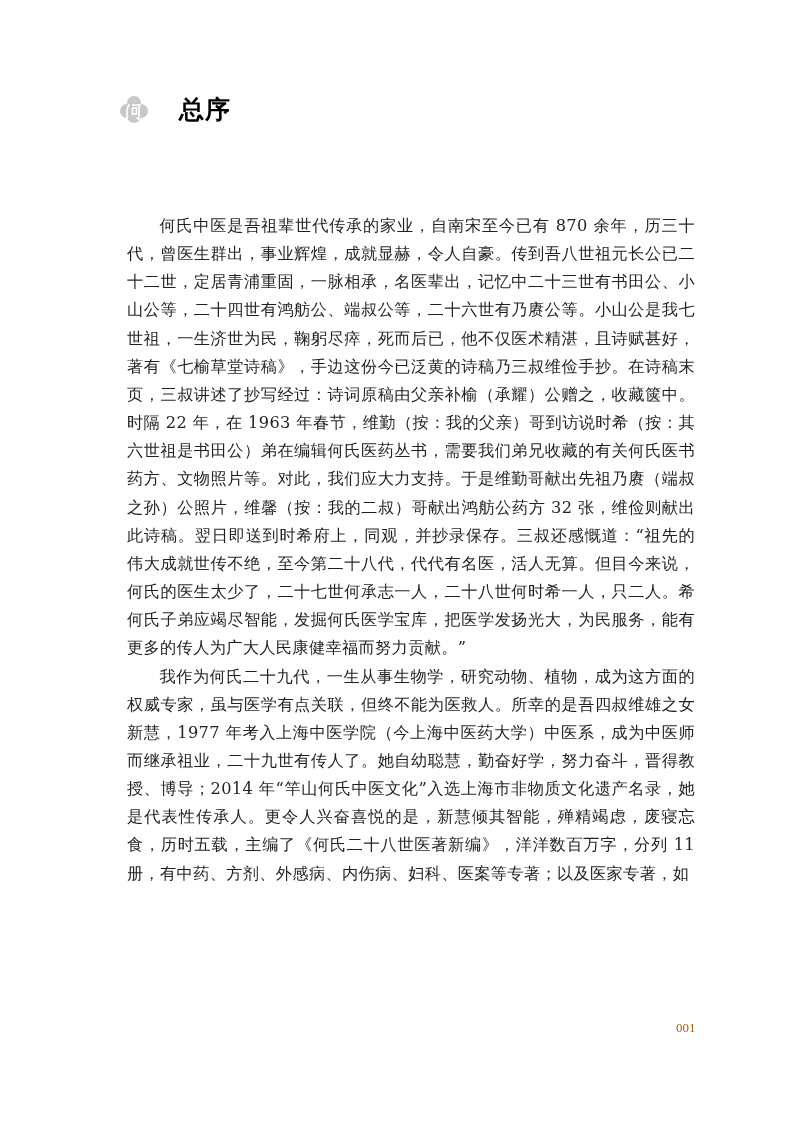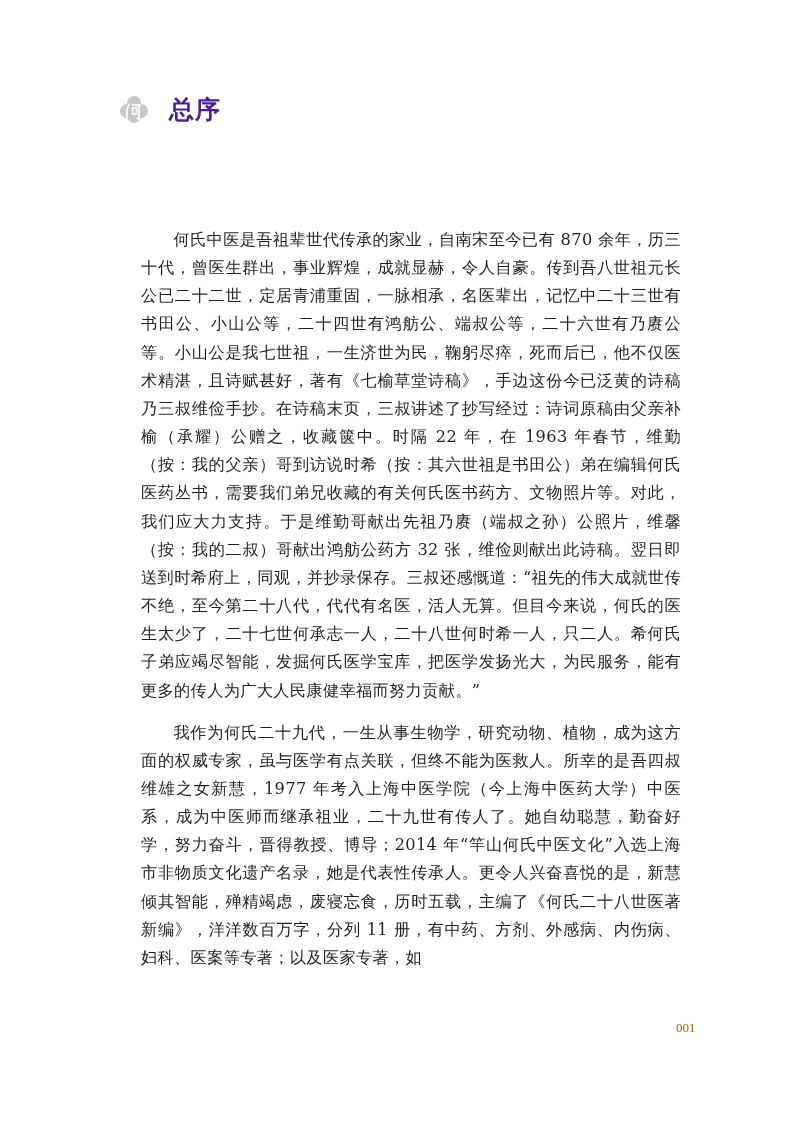--- a/index.html
+++ b/index.html
@@ -22,35 +22,35 @@
     height: 44px;
     display: flex;
     align-items: center;
   }
   .logo {
     width: 32px;
     height: 32px;
     display: inline-block;
   }
   .title {
-    margin-left: 19px;
+    margin-left: 29px;
     font-size: 25px;
     font-weight: bold;
     letter-spacing: 1px;
-    color: #4c1d95;
+    color: #000000;
     line-height: 44px;
   }
   .body-text {
     position: absolute;
     left: 127px;
     top: 212px;
     width: 568px;
   }
   .para {
-    margin: 14px;
+    margin: 0;
     font-size: 16.2px;
     line-height: 28.15px;
     text-align: justify;
     text-indent: 2em;
     letter-spacing: 0.35px;
     word-break: break-all;
   }
   .page-number {
     position: absolute;
     left: 676px;

